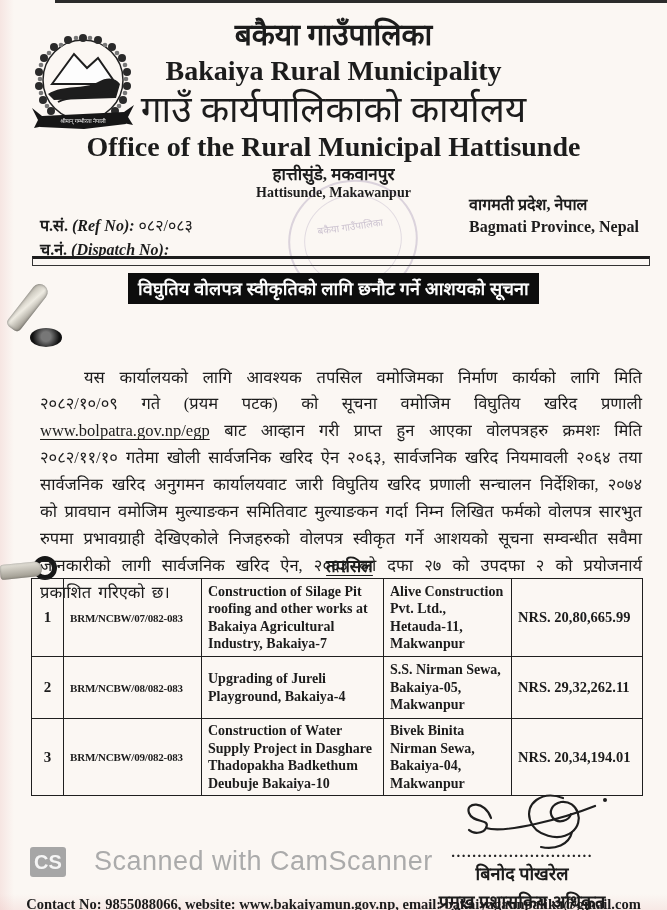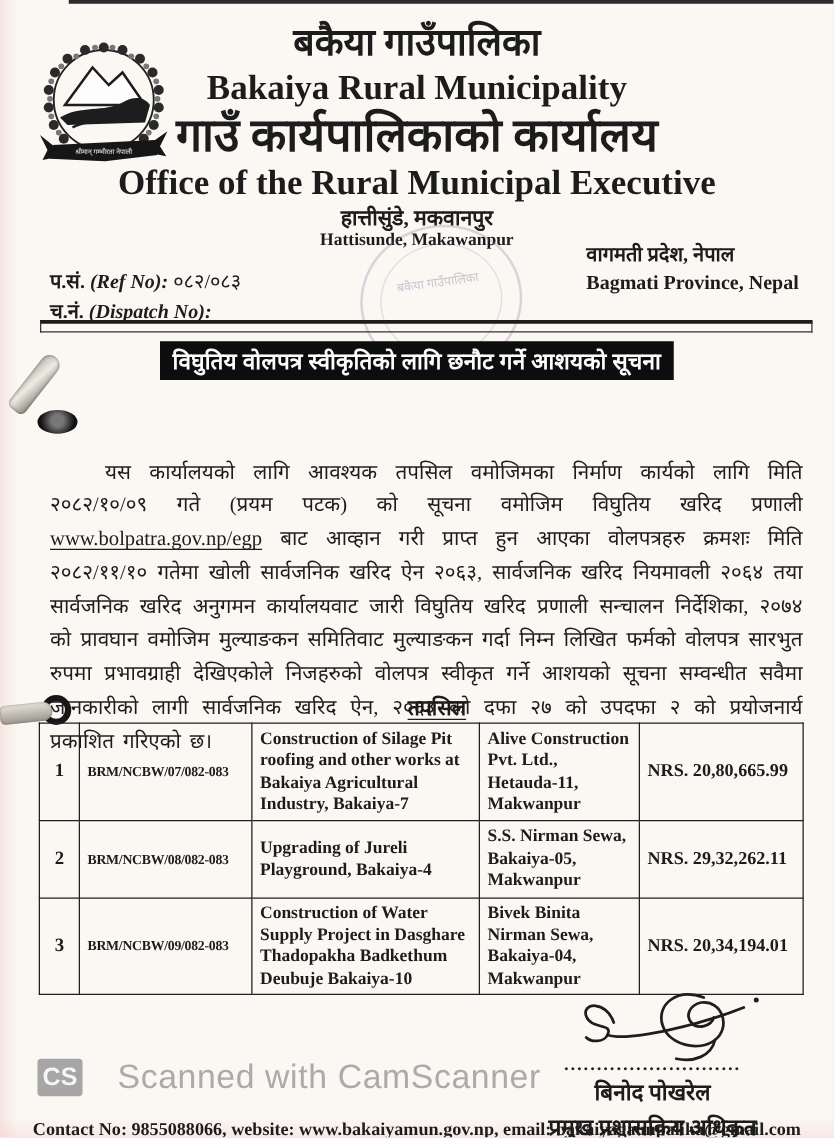--- a/index.html
+++ b/index.html
@@ -12,21 +12,21 @@
   .tint-left { position:absolute; left:0; top:0; width:14px; height:100%;
     background:linear-gradient(90deg, rgba(224,150,150,0.18), rgba(224,150,150,0)); pointer-events:none; }
   .tint-bottom { position:absolute; left:0; bottom:0; width:100%; height:16px;
     background:linear-gradient(0deg, rgba(224,150,150,0.15), rgba(224,150,150,0)); pointer-events:none; }
   .scan-edge-top { position:absolute; top:0; left:55px; right:0; height:3px; background:#2b2b2b; }
 
   
   .letterhead { position:absolute; top:18px; left:0; width:100%; text-align:center; line-height:1.15; }
   .np-muni  { font-size:30px; font-weight:bold; }
   .en-muni  { font-size:28px; font-weight:bold; margin-top:2px; }
-  .np-office{ font-size:37px; font-weight:bold; margin-top:2px; }
+  .np-office{ font-size:37px; font-weight:normal; margin-top:2px; }
   .en-office{ font-size:28px; font-weight:bold; margin-top:0px; }
   .np-loc   { font-size:17px; font-weight:bold; margin-top:2px; }
   .en-loc   { font-size:14px; font-weight:bold; }
 
   .logo { position:absolute; left:24px; top:28px; width:118px; height:118px; }
 
   .province { position:absolute; right:28px; top:194px; text-align:left; line-height:1.35; }
   .province .np { font-size:16px; font-weight:bold; }
   .province .en { font-size:16px; font-weight:bold; }
 
@@ -180,21 +180,21 @@
         <path d="M100 84 L110 77 L104 89 L109 97 L99 95 Z" fill="#161616"></path>
         <text x="59" y="95" text-anchor="middle" font-size="5.5" fill="#eee" font-family="'Liberation Serif',serif">श्रीमान् गम्भीरता नेपाली</text>
       </g>
     </svg>
   </div>
 
   <div class="letterhead">
     <div class="np-muni">बकैया गाउँपालिका</div>
     <div class="en-muni">Bakaiya Rural Municipality</div>
     <div class="np-office">गाउँ कार्यपालिकाको कार्यालय</div>
-    <div class="en-office">Office of the Rural Municipal Executive</div>
+    <div class="en-office">Office of the Rural Municipal Hattisunde</div>
     <div class="np-loc">हात्तीसुंडे, मकवानपुर</div>
     <div class="en-loc">Hattisunde, Makawanpur</div>
   </div>
 
   <div class="stamp">
     <div class="inner"></div>
     <div class="txt">बकैया गाउँपालिका</div>
   </div>
 
   <div class="province">

